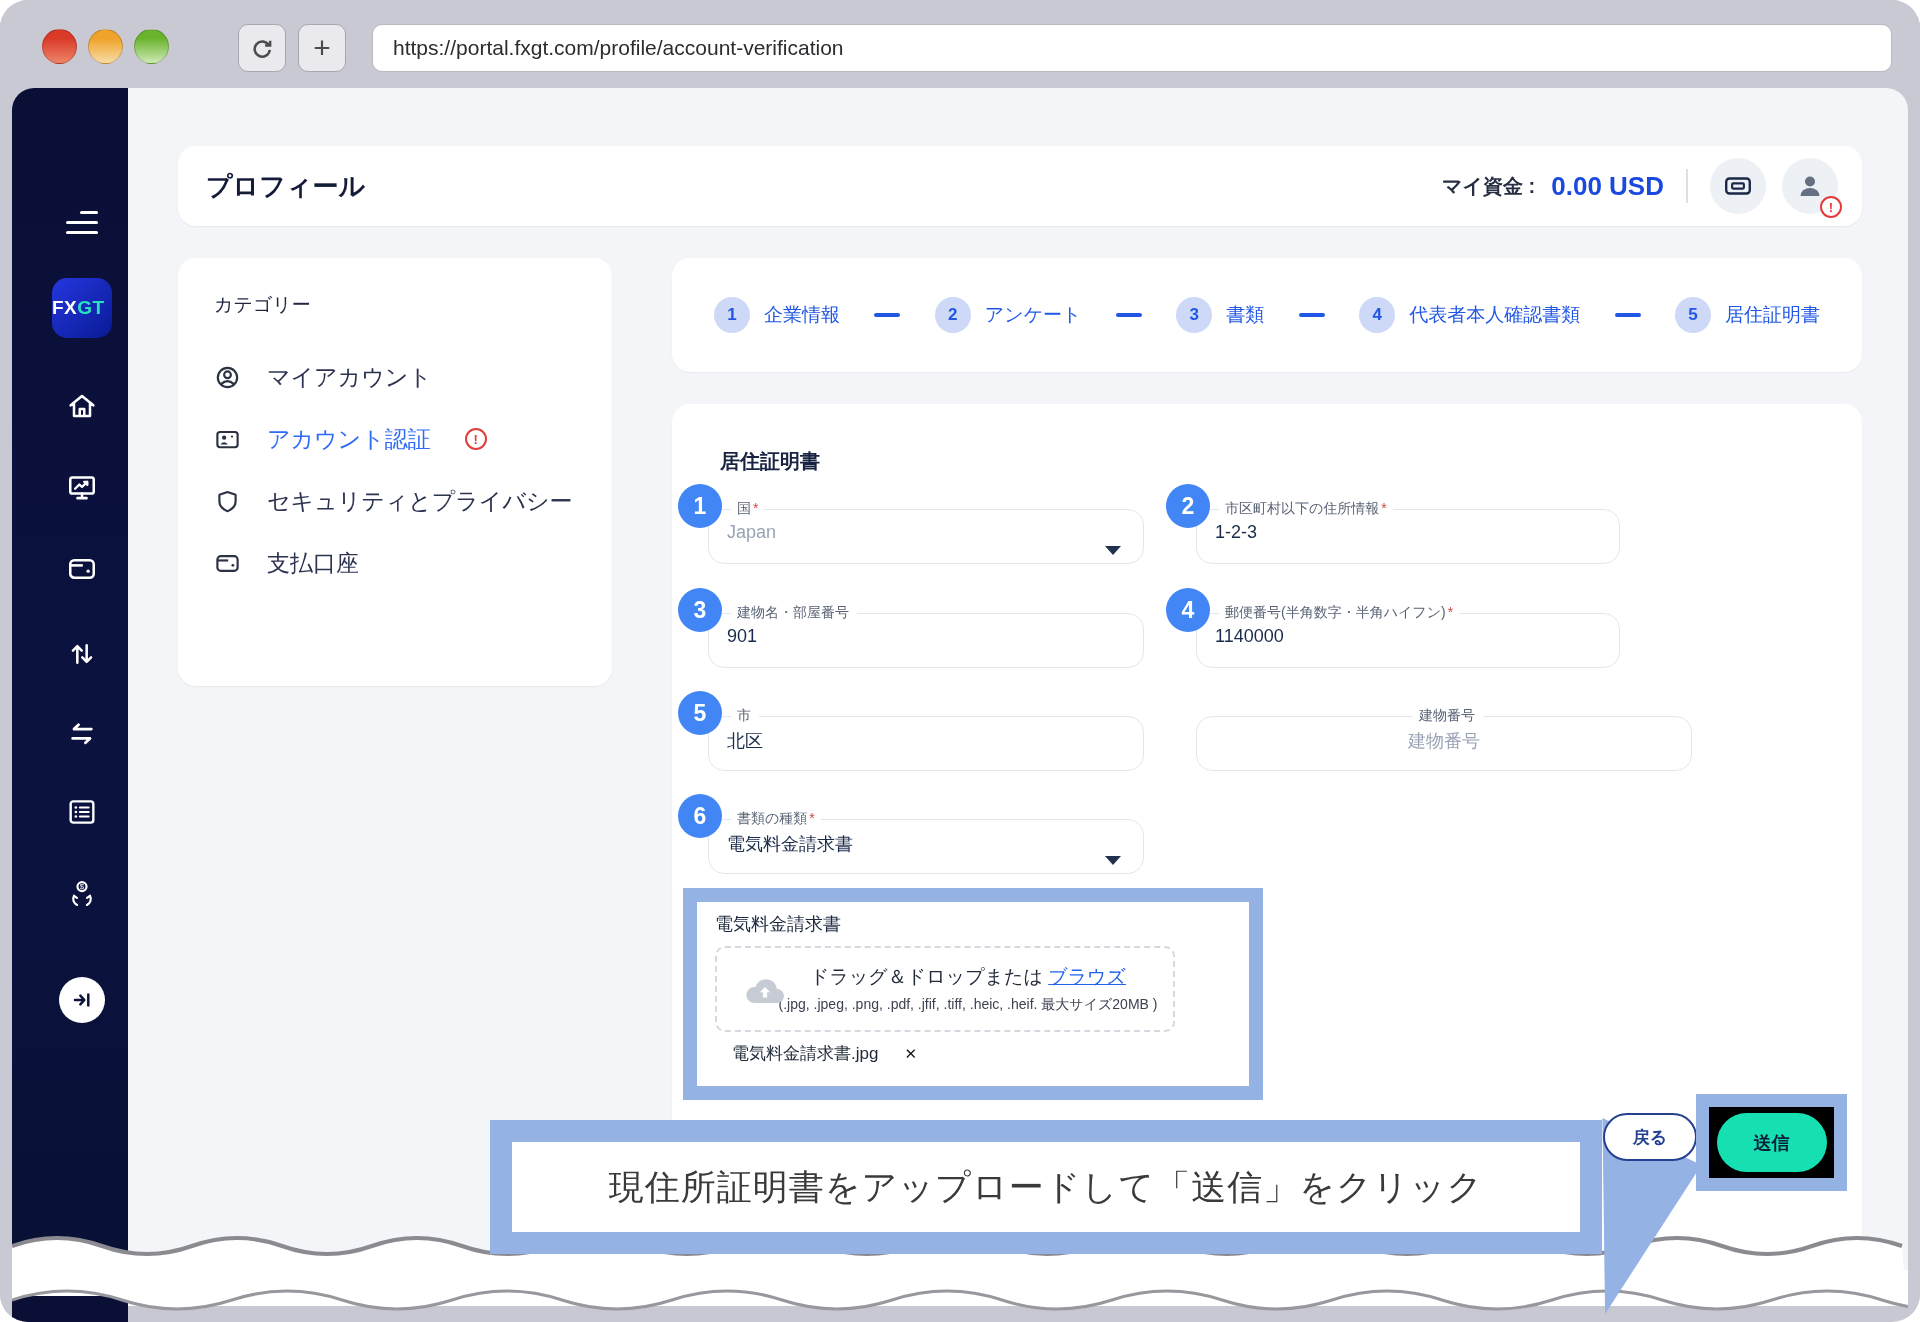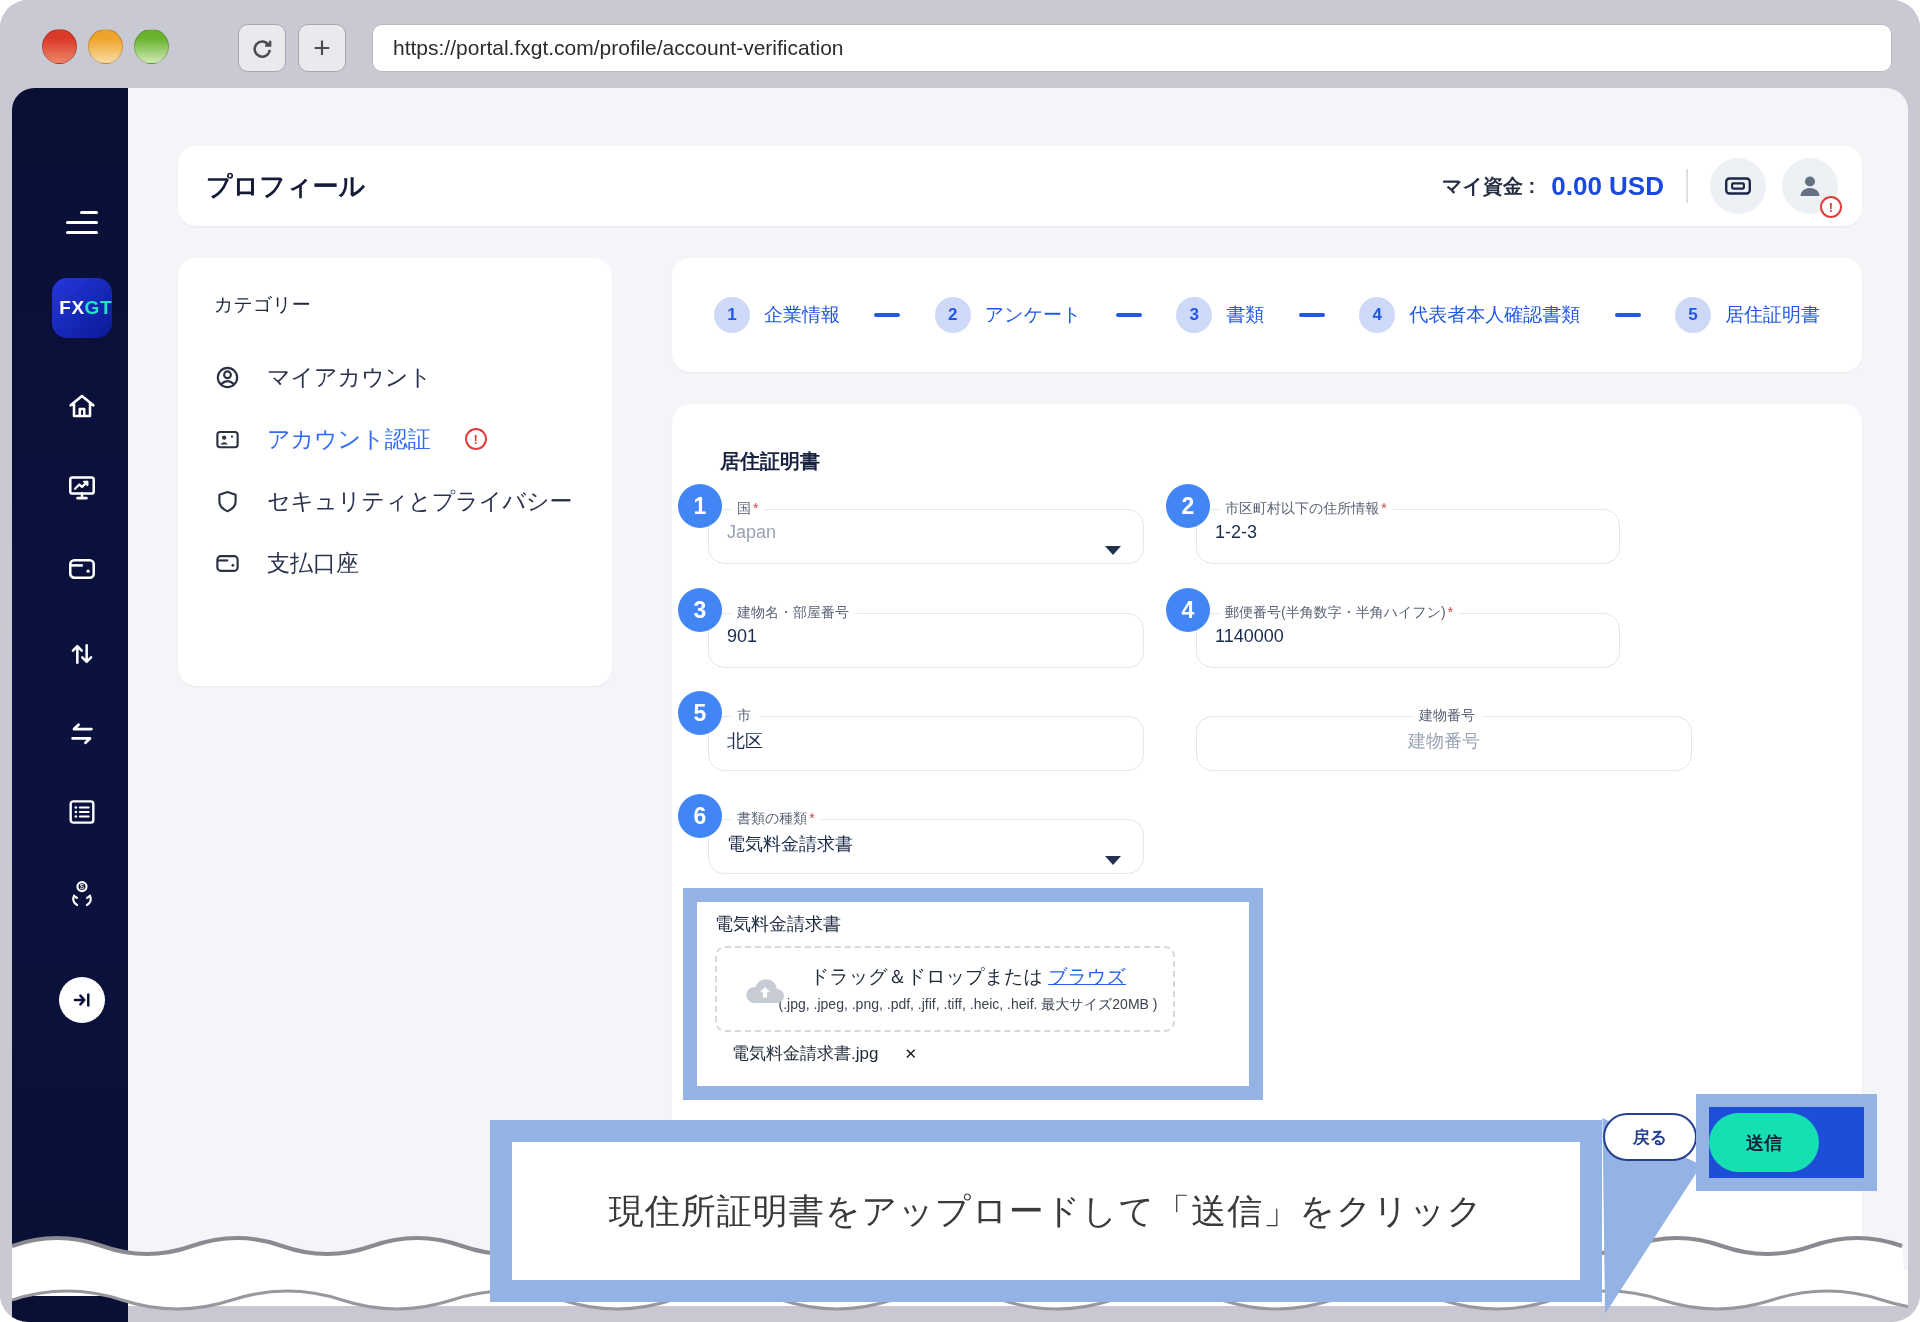--- a/index.html
+++ b/index.html
@@ -44,21 +44,21 @@
     border-radius:22px 0 0 0; z-index:5;
   }
   .sicon { position:absolute; left:54px; width:32px; height:32px; }
   .hamburger { position:absolute; left:54px; top:123px; width:32px; }
   .hamburger .bar { height:3px; background:#fff; border-radius:2px; margin-bottom:7px; }
   .hamburger .bar.short { width:18px; margin-left:14px; }
   .hamburger .bar.long { width:32px; }
   .logo {
     position:absolute; left:40px; top:190px; width:60px; height:60px; border-radius:15px;
     background:linear-gradient(135deg,#2334d8 10%,#0b1d9c 90%);
-    display:flex; align-items:center; justify-content:flex-end;
+    display:flex; align-items:center; justify-content:flex-start;
     font-size:19px; font-weight:800; letter-spacing:.5px;
   }
   .logo .fx { color:#ffffff; } .logo .gt { color:#27e2c3; }
   .exitbtn {
     position:absolute; left:47px; top:889px; width:46px; height:46px; border-radius:50%;
     background:#ffffff; display:flex; align-items:center; justify-content:center;
   }
   
   .card { position:absolute; background:#ffffff; border-radius:18px; box-shadow:0 1px 2px rgba(16,24,40,.05); }
   .header-card { left:178px; top:146px; width:1684px; height:80px; display:flex; align-items:center; justify-content:space-between; padding:0 24px 0 28px; }
@@ -135,30 +135,30 @@
   .file-row { margin-top:10px; display:flex; align-items:center; gap:26px;margin-left:17px; }
   .file-name { font-size:17px; color:#1f2937; }
   .file-remove { font-size:15px; font-weight:700; color:#16181d; cursor:default; }
   
   .back-btn {
     position:absolute; left:1603px; top:1113px; width:94px; height:48px; border-radius:26px;
     background:#fff; border:2px solid #24408e; color:#24408e; font-size:17px; font-weight:700;
     display:flex; align-items:center; justify-content:center; z-index:58;
   }
   .submit-frame {
-    position:absolute; left:1696px; top:1094px; width:181px; height:97px;
-    border:13px solid #94b2e4; background:#1d4ed8; display:flex; align-items:center; justify-content:flex-start; z-index:58;
+    position:absolute; left:1696px; top:1094px; width:151px; height:97px;
+    border:13px solid #94b2e4; background:#000000; display:flex; align-items:center; justify-content:center; z-index:58;
   }
   .submit-btn {
     width:110px; height:59px; border-radius:30px; background:#16dfb2; border:none;
     color:#0c2038; font-size:18px; font-weight:700; display:flex; align-items:center; justify-content:center;
   }
   
   .callout {
-    position:absolute; left:490px; top:1120px; width:1112px; height:182px;
+    position:absolute; left:490px; top:1120px; width:1112px; height:134px;
     border:22px solid #94b2e4; background:#fff; z-index:60;
     display:flex; align-items:center; justify-content:center;
   }
   .callout-text { font-size:35px; font-weight:500; color:#3a3a3c; letter-spacing:1px; white-space:nowrap; }
   .callout-pointer {
     position:absolute; left:1580px; top:1118px; width:132px; height:196px;
     background:#94b2e4; z-index:55;
     clip-path:polygon(17% 0%, 92% 24%, 19% 100%);
   }
   

